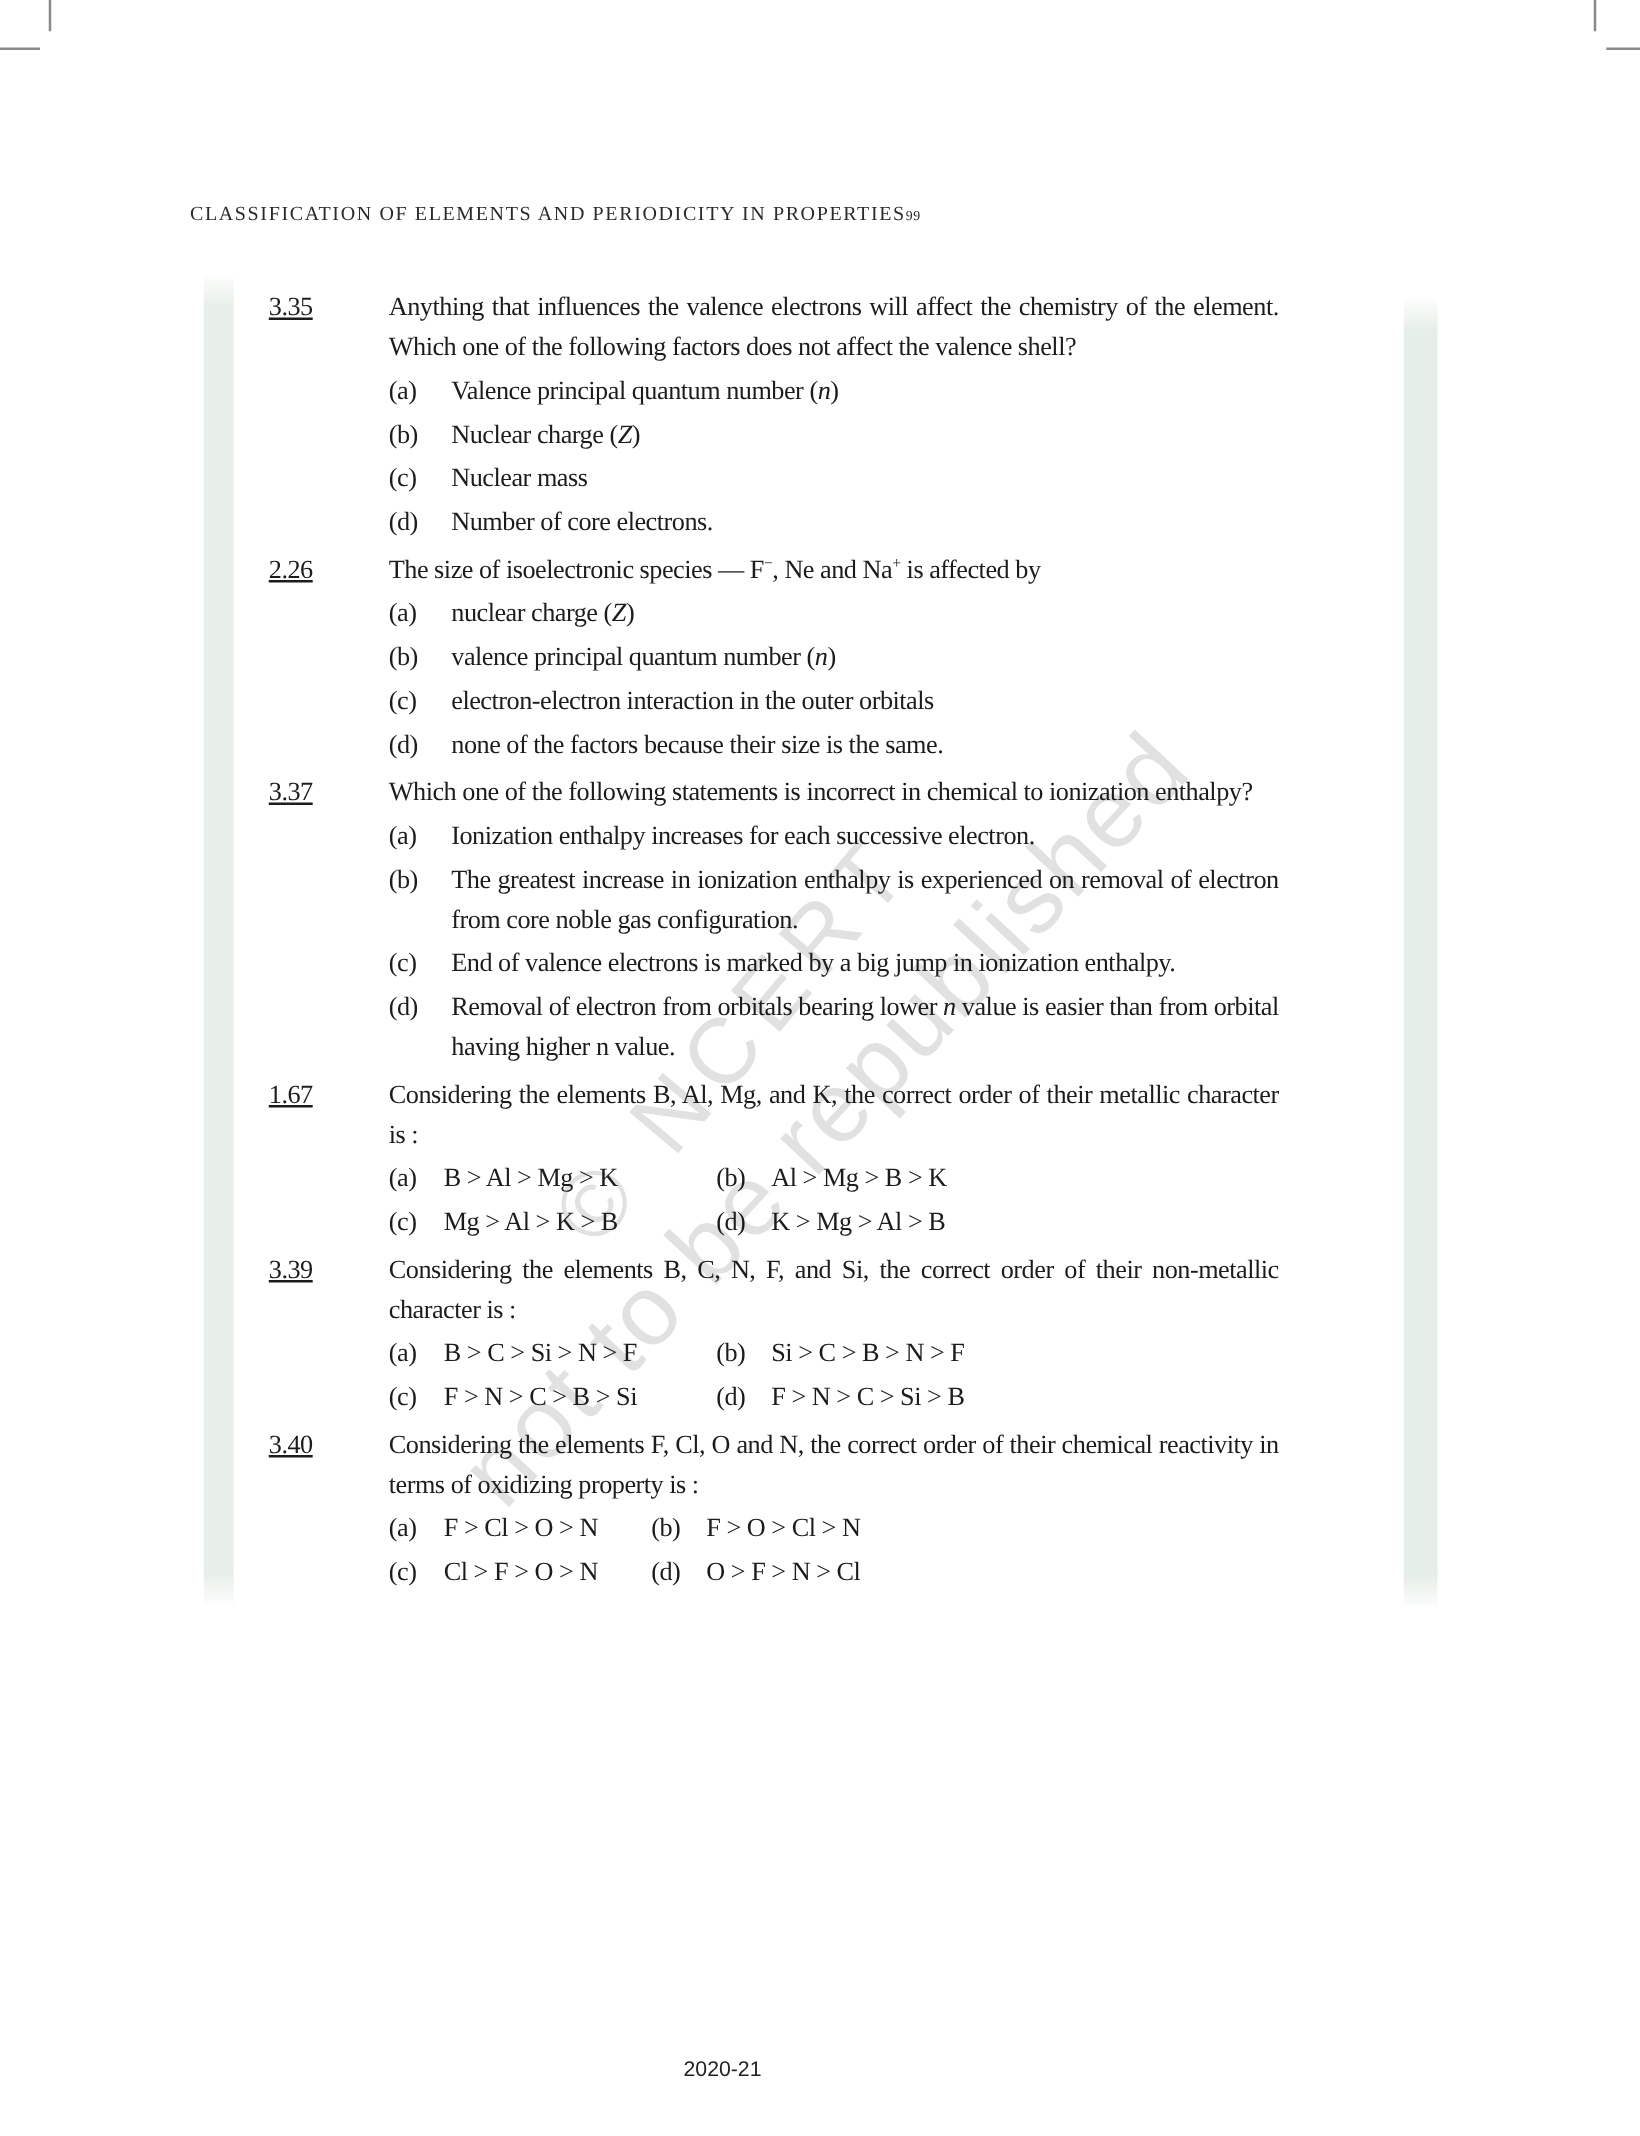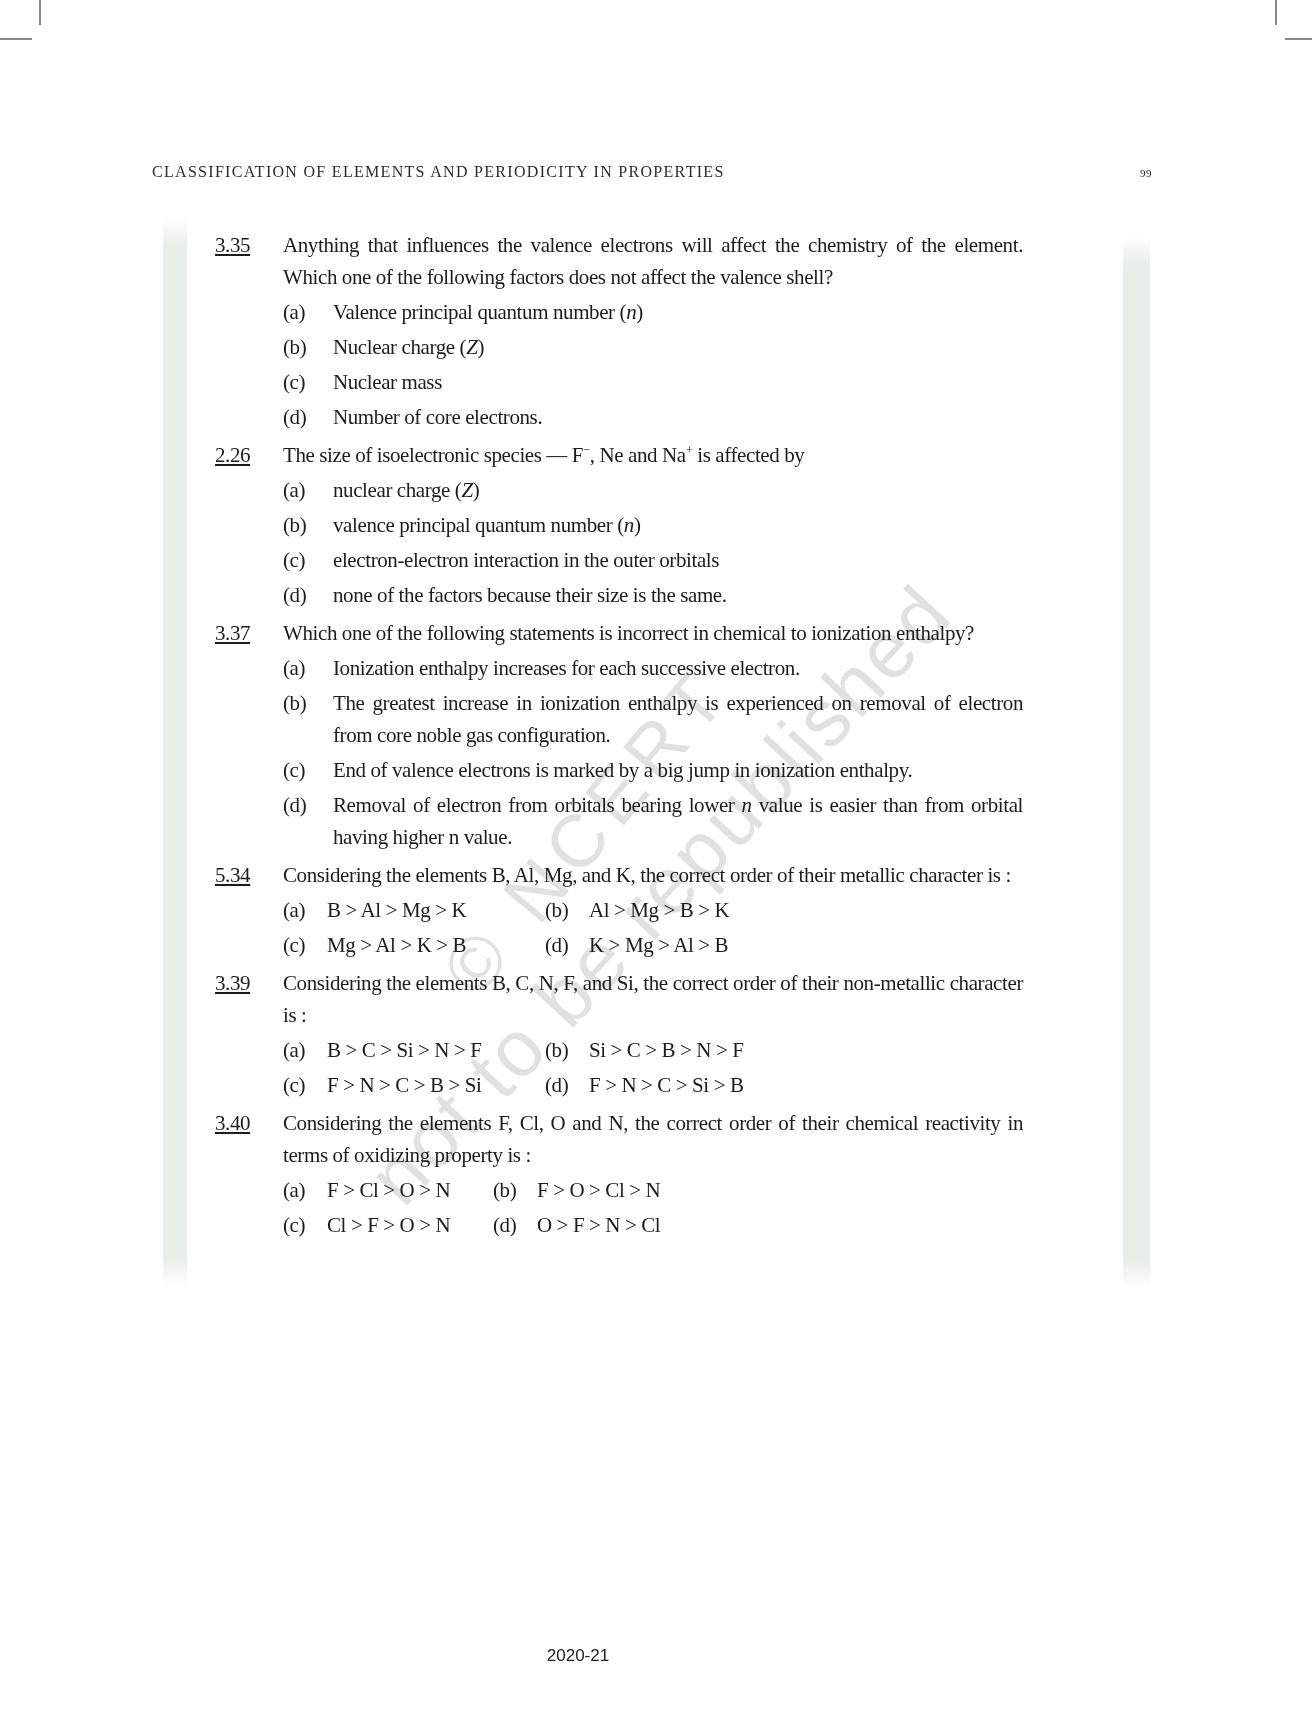--- a/index.html
+++ b/index.html
@@ -16,21 +16,21 @@
   
   .crop { position:absolute; background:#8a8a8a; }
   .crop-tl-v { left:39px;  top:0;    width:2px;  height:25px; }
   .crop-tl-h { left:0;     top:38px; width:32px; height:2px;  }
   .crop-tr-v { left:1275px;top:0;    width:2px;  height:25px; }
   .crop-tr-h { left:1285px;top:38px; width:27px; height:2px;  }
 
   
   .header {
     position:absolute; left:152px; top:163px; width:1000px;
-    display:flex; justify-content:space-between; align-items:baseline;
+    display:flex; justify-content:flex-start; align-items:baseline;
     font-size:16px; letter-spacing:1.3px; color:#2b2b2b;
   }
   .page-number { font-size:11px; letter-spacing:0.5px; }
 
   
   .band { position:absolute; z-index:0; }
   .band-left {
     left:163px; top:218px; width:24px; height:1068px;
     background:linear-gradient(to bottom, rgba(230,238,231,0) 0px, rgba(230,238,231,0.95) 28px,
                rgba(230,238,231,0.95) calc(100% - 28px), rgba(230,238,231,0) 100%);
@@ -52,21 +52,21 @@
   .wm-2 { left:660px; top:895px; font-size:80px; letter-spacing:3px;
           transform:translate(-50%,-50%) rotate(-47deg); }
 
   
   .content {
     position:absolute; left:215px; top:229px; width:808px; z-index:2;
     font-size:21px; line-height:32px; letter-spacing:-0.4px;
   }
   .q { display:flex; align-items:flex-start; margin-bottom:3px; }
   .qnum { width:68px; flex:none;text-decoration:underline; }
-  .qbody { flex:1; min-width:0; }
+  .qbody { flex:1; min-width:0;margin-left:28px; }
   .qtext { margin:0 0 3px 0; text-align:justify; }
   .opt { display:flex; margin-bottom:3px; }
   .opt .olabel { width:50px; flex:none; }
   .opt .otext { flex:1; text-align:justify; }
   .optrow { display:flex; margin-bottom:3px; }
   .optrow .cell { display:flex; }
   .optrow .cell .olabel { width:44px; flex:none; }
   .cell.w262 { width:262px; flex:none; }
   .cell.w210 { width:210px; flex:none; }
   .cell.rest { flex:1; }
@@ -166,21 +166,21 @@
           <span class="otext">End of valence electrons is marked by a big jump in ionization enthalpy.</span>
         </div>
         <div class="opt">
           <span class="olabel">(d)</span>
           <span class="otext">Removal of electron from orbitals bearing lower <em>n</em> value is easier than from orbital having higher n value.</span>
         </div>
       </div>
     </div>
 
     <div class="q">
-      <div class="qnum">5.34</div>
+      <div class="qnum">1.67</div>
       <div class="qbody">
         <p class="qtext">Considering the elements B, Al, Mg, and K, the correct order of their metallic character is :</p>
         <div class="optrow">
           <span class="cell w262">
             <span class="olabel">(a)</span>
             <span>B &gt; Al &gt; Mg &gt; K</span>
           </span>
           <span class="cell rest">
             <span class="olabel">(b)</span>
             <span>Al &gt; Mg &gt; B &gt; K</span>

